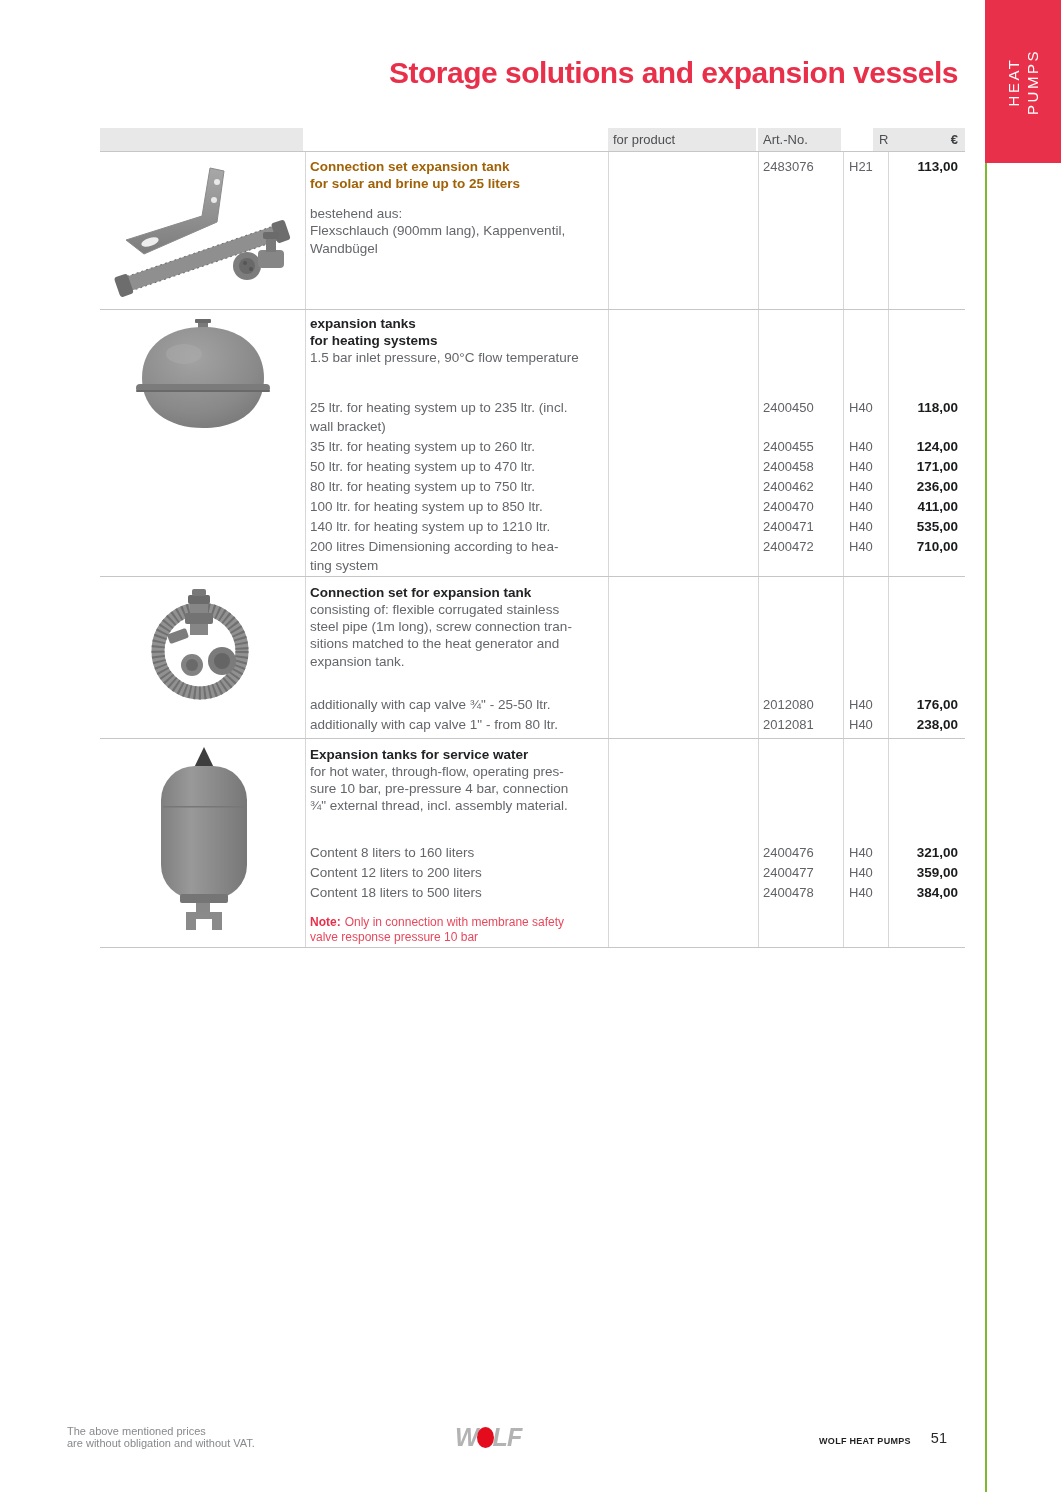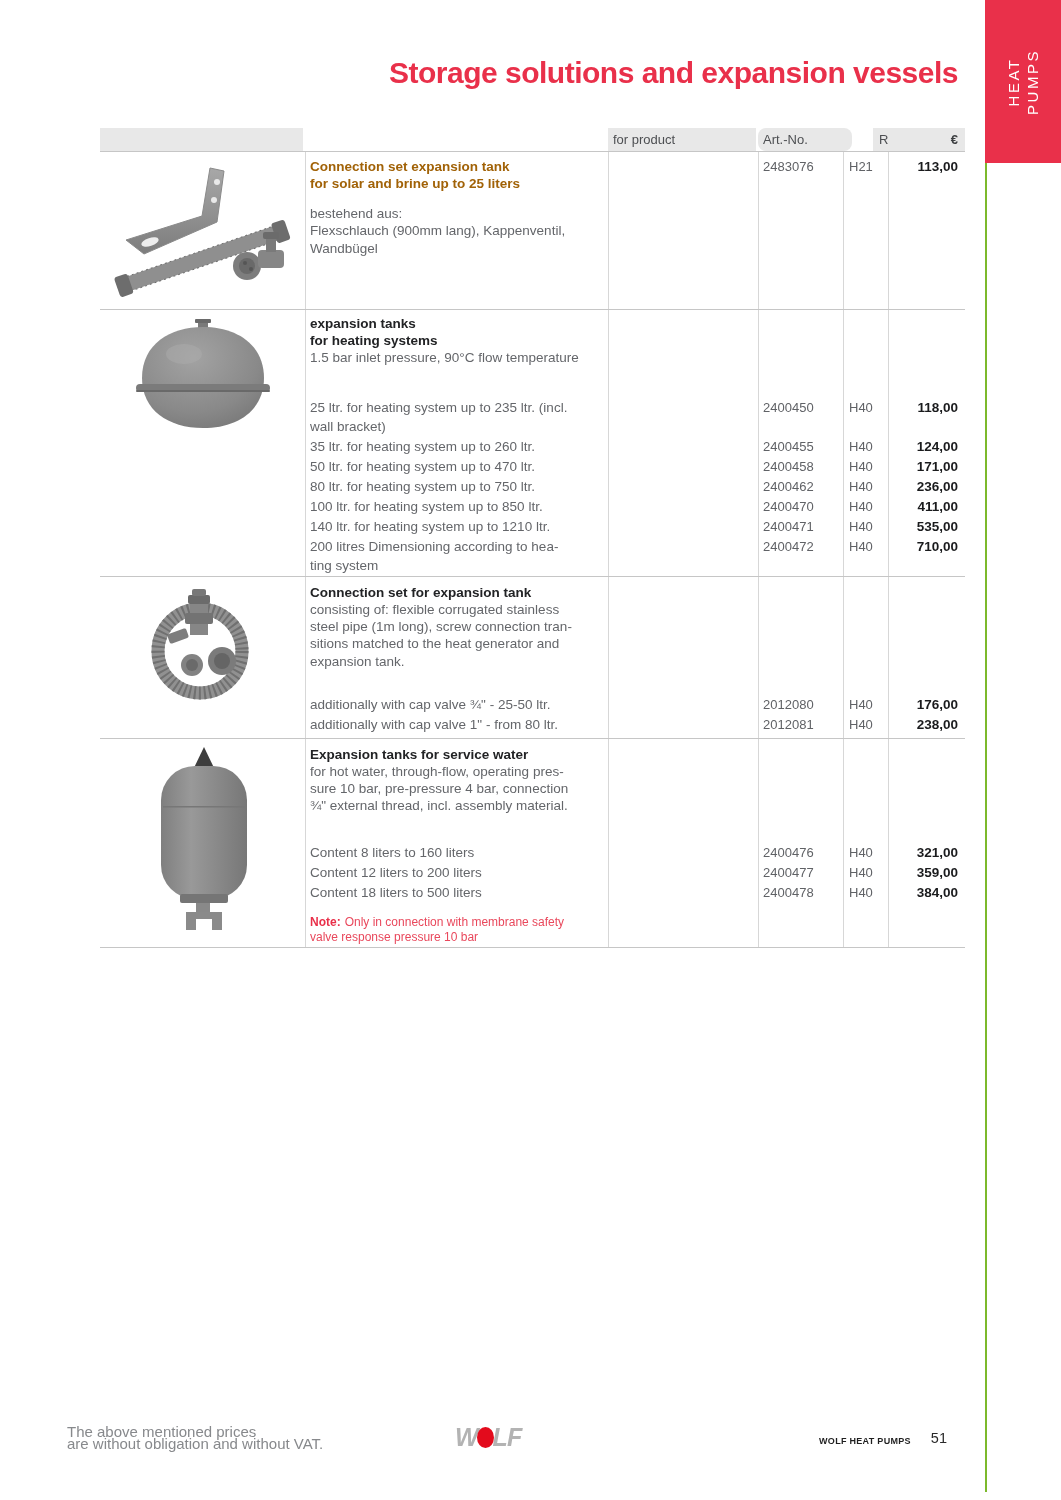--- a/index.html
+++ b/index.html
@@ -15,21 +15,21 @@
   
   .page-title { position:absolute; top:56px; left:100px; width:858px; text-align:right; color:#e9304a; font-size:30px; font-weight:bold; letter-spacing:-0.5px; }
 
   
   .ptable { position:absolute; left:100px; top:128px; width:865px; border-bottom:1px solid #c6c6c6; }
   .thead { position:relative; height:23px; font-size:13px; color:#4d4f52; }
   .thead .hcell { position:absolute; top:0; height:23px; background:#e8e8e8; line-height:23px; }
   .h-img  { left:0;   width:203px; }
   .h-desc { left:205px; width:301px; padding-left:5px; }
   .h-for  { left:508px; width:148px; padding-left:5px; }
-  .h-art  { left:658px; width:94px;  padding-left:5px;border-radius:8px; }
+  .h-art  { left:658px; width:83px;  padding-left:5px; }
   .h-rg   { left:773px; width:19px;  padding-left:6px; }
   .h-eur  { left:788px; width:77px;  text-align:right; padding-right:7px; color:#3c3e40; font-weight:bold; }
 
   .section { position:relative; border-top:1px solid #c6c6c6; }
   .vl { position:absolute; top:0; bottom:0; width:1px; background:#d7d7d7; }
   .img-cell { position:absolute; left:0; top:0; width:205px; }
   .content { margin-left:206px; }
   .s1 { min-height:158px; } .s1 .content { padding-top:6px; }
   .s2 { min-height:266px; } .s2 .content { padding-top:5px; }
   .s3 { min-height:162px; } .s3 .content { padding-top:7px; }
@@ -45,21 +45,21 @@
   .irow .desc.bold { font-weight:bold; color:#a16207; line-height:17px; }
   .irow .art { padding-left:5px; font-size:13px; color:#606266; line-height:18.6px; }
   .irow .rg  { padding-left:6px; font-size:13px; color:#606266; line-height:18.6px; }
   .irow .price { text-align:right; padding-right:7px; font-size:13.5px; font-weight:bold; color:#1a1b1d; line-height:18.6px; }
 
   .note { width:302px; margin-top:13px; padding-left:4px; font-size:12px; line-height:15px; color:#e9485c; }
   .note .note-label { font-weight:bold; color:#e9304a; margin-right:4px; }
   .note .note-text { white-space:pre-line; }
 
   
-  .footer-left { position:absolute; left:67px; top:1426px; font-size:15px; color:#87898c; line-height:11.5px; }
+  .footer-left { position:absolute; left:67px; top:1426px; font-size:11px; color:#87898c; line-height:11.5px; }
   .footer-logo { position:absolute; left:455px; top:1423px; display:flex; align-items:center; height:28px; }
   .logo-letter { font-size:25px; font-weight:800; font-style:italic; color:#b3b3b3; letter-spacing:-1px; }
   .logo-dot { width:17px; height:21px; background:#e30b1c; border-radius:50%; margin:0 -1px; }
   .footer-right { position:absolute; top:1430px; right:114px; display:flex; align-items:flex-end; gap:20px; }
   .footer-brand { font-size:9px; font-weight:bold; color:#1f1f1f; letter-spacing:0.3px; }
   .footer-page { font-size:14.5px; color:#2a2a2a; }
 </style>
 </head>
 <body>
 

